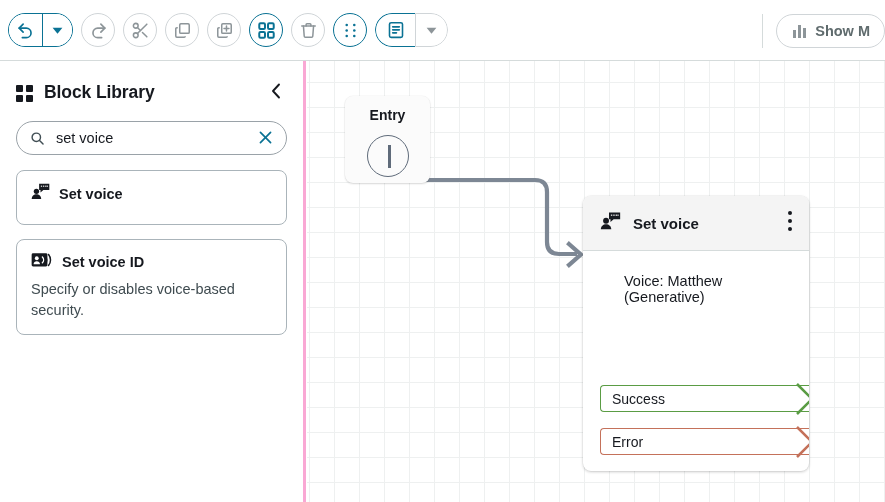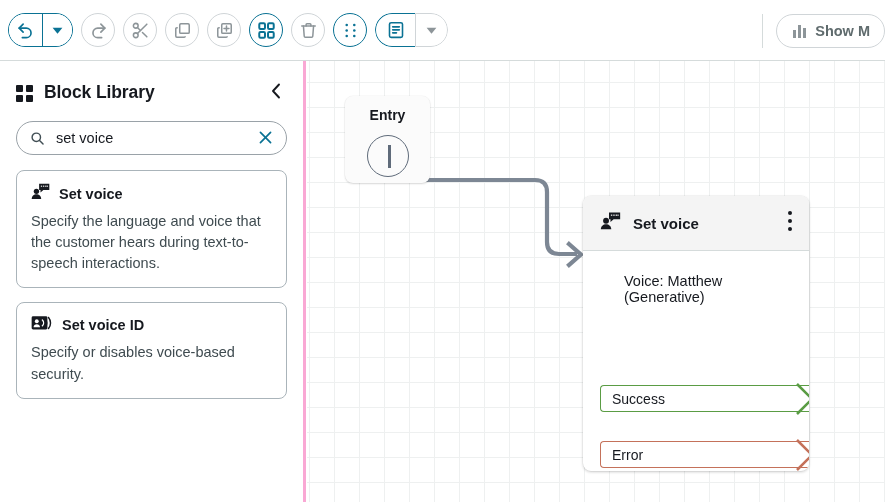--- a/index.html
+++ b/index.html
@@ -306,21 +306,21 @@
   .sv-voice {
     font-size: 14.5px;
     color: #16191f;
     margin-left: 24px;
   }
 
   .ports { position: absolute; left: 17px; top: 189px; width: 226px; }
   .port {
     position: relative;
     height: 27px;
-    margin-bottom: 29px;
+    margin-bottom: 16px;
   }
   .port-box {
     position: absolute;
     left: 0; top: 0;
     width: 212px; height: 27px;
     border: 1px solid #5a9c44;
     border-right: none;
     border-radius: 4px 0 0 4px;
     background: #ffffff;
     display: flex;
@@ -499,21 +499,20 @@
               <g fill="#ffffff">
                 <rect x="11.4" y="2.7" width="1.5" height="1.3"></rect>
                 <rect x="13.9" y="2.7" width="1.5" height="1.3"></rect>
                 <rect x="16.4" y="2.7" width="1.5" height="1.3"></rect>
                 <rect x="18.3" y="2.7" width="1.3" height="1.3"></rect>
               </g>
             </svg>
           </span>
           <span class="bc-title">Set voice</span>
         </div>
-        <div class="bc-desc">Specify the language and voice that the customer hears during text-to-speech interactions.</div>
       </div>
 
       <div class="block-card">
         <div class="bc-head">
           <span>
             <svg width="22" height="16" viewBox="0 0 24 17">
               <rect x="0.7" y="1.2" width="17.2" height="14.4" rx="1.6" fill="#16191f"></rect>
               <circle cx="6.3" cy="6.6" r="2.1" fill="#ffffff"></circle>
               <path d="M2.8 13.2c0-2.1 1.6-3.4 3.5-3.4s3.5 1.3 3.5 3.4z" fill="#ffffff"></path>
               <path d="M12.4 5.2a4.6 4.6 0 0 1 0 6.4" stroke="#ffffff" stroke-width="1.5" fill="none" stroke-linecap="round"></path>

